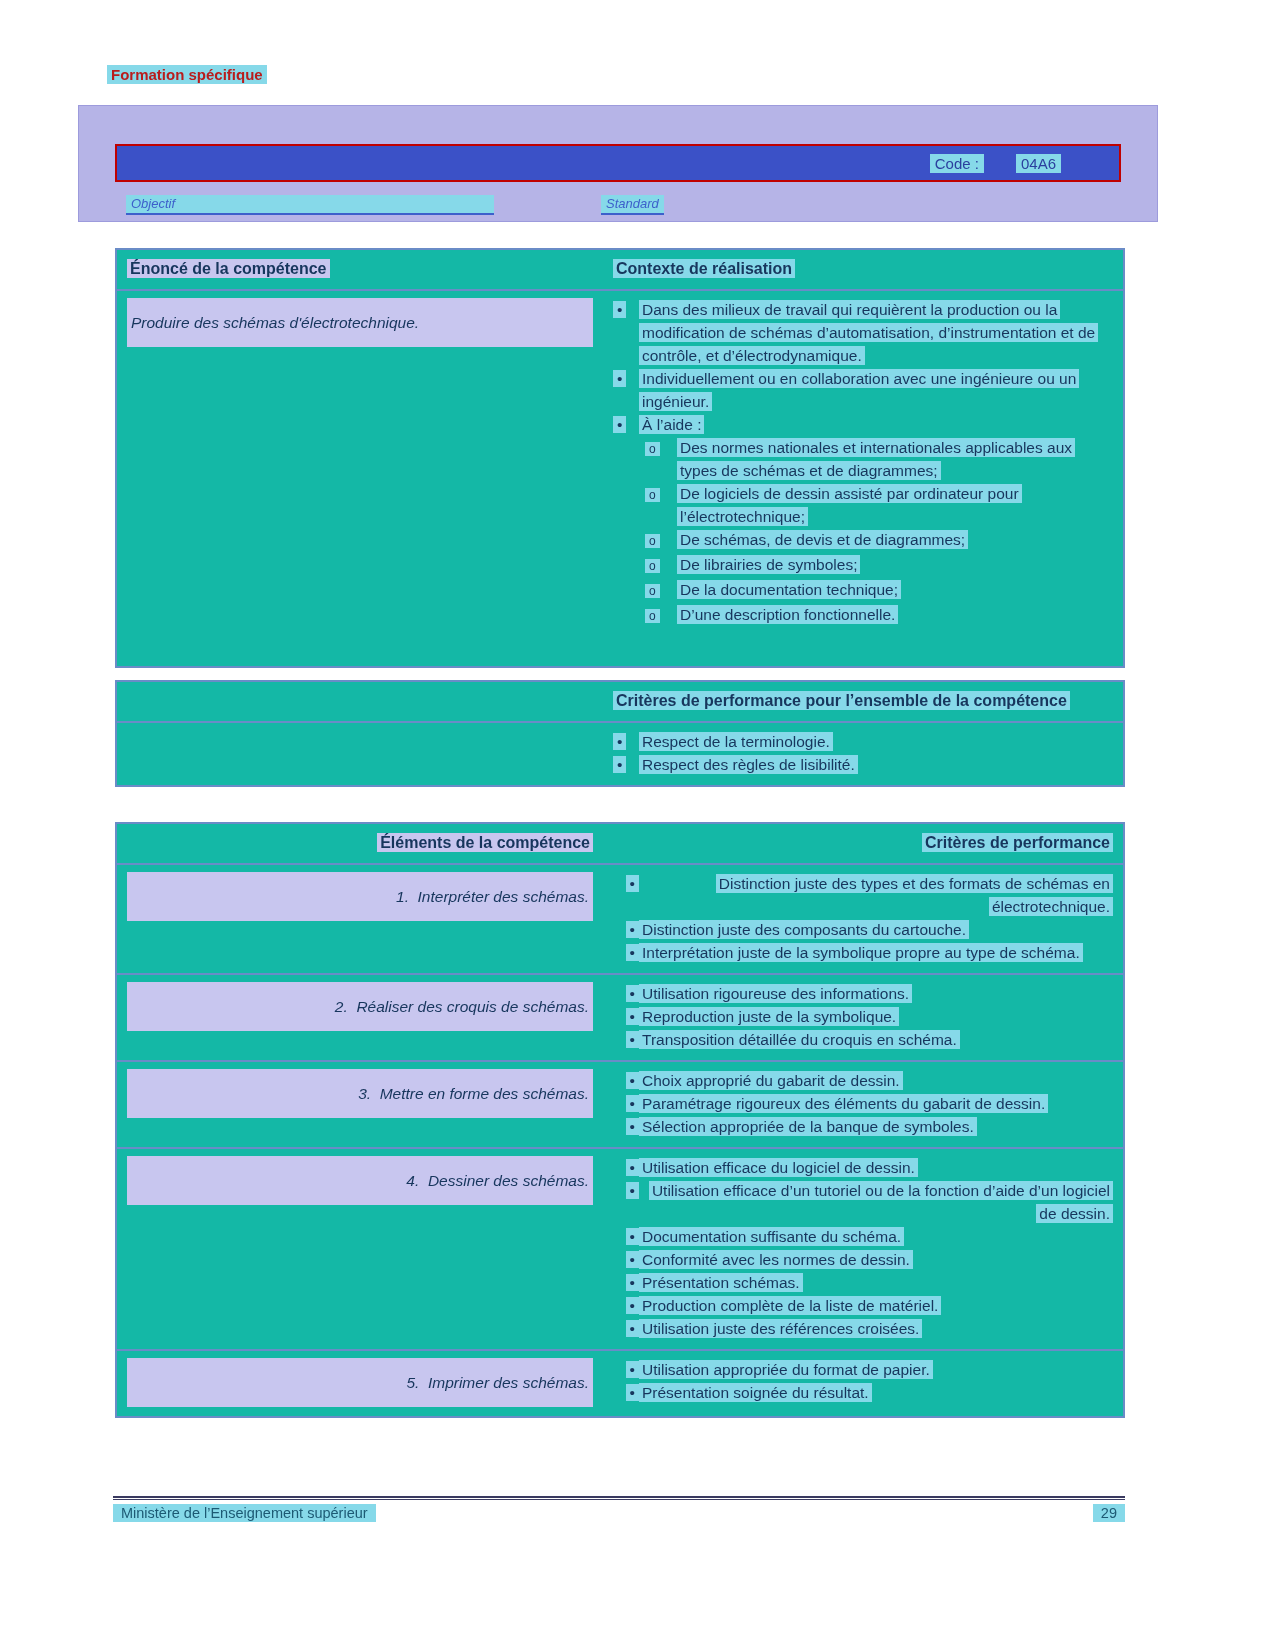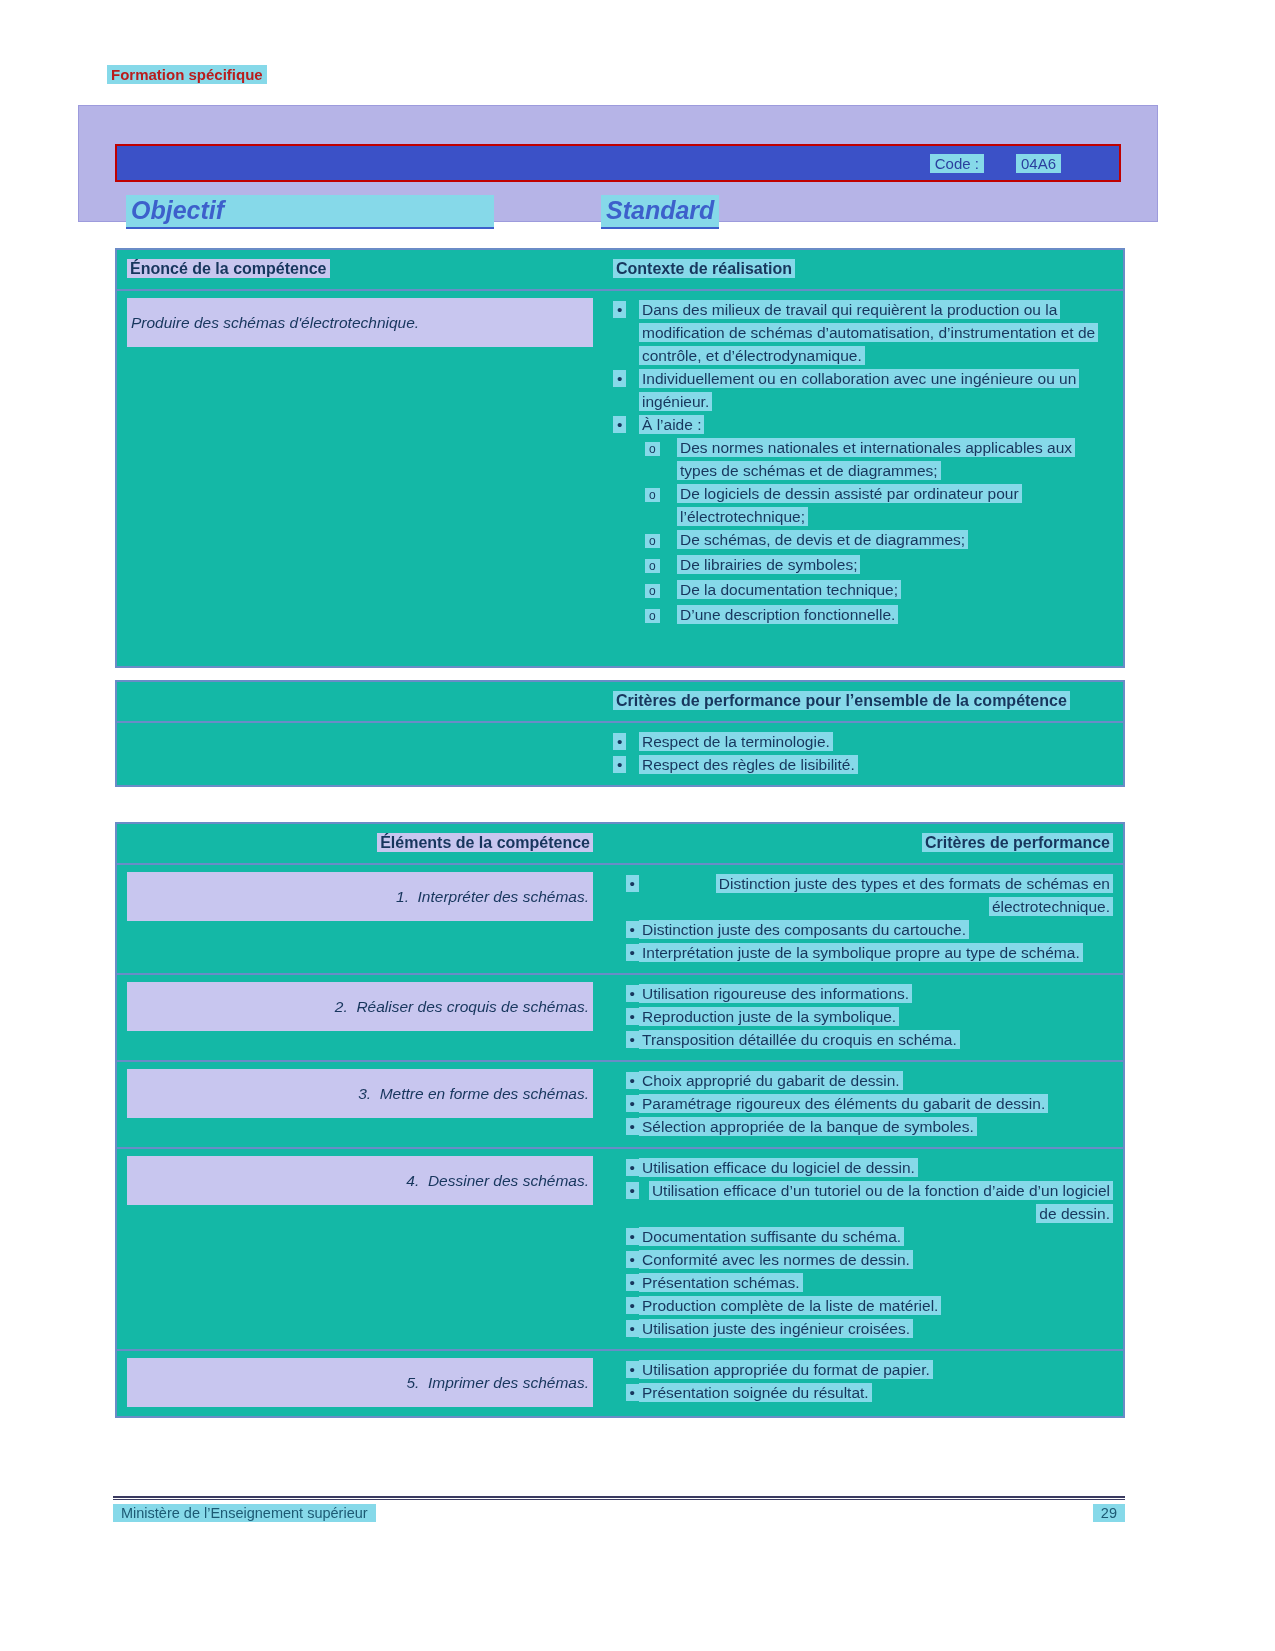--- a/index.html
+++ b/index.html
@@ -9,21 +9,21 @@
   .hl-c { background:#86d9e9; padding:1px 3px; -webkit-box-decoration-break:clone; box-decoration-break:clone; }
   .hl-p { background:#c8c6ef; padding:1px 3px; }
 
   .section-label { position:absolute; left:107px; top:66px; font-size:15px; color:#b91c1c;font-weight:bold; }
   .section-label span { background:#86d9e9; padding:1px 4px; }
 
   .band { position:absolute; left:78px; top:105px; width:1080px; height:117px; background:#b6b4e7; border:1px solid #9d9bdc; }
   .code-bar { position:absolute; left:36px; top:38px; width:1006px; height:38px; background:#3b51c7; border:2px solid #c00000; display:flex; align-items:center; justify-content:flex-end; gap:32px; padding-right:58px; }
   .code-bar span { background:#86d9e9; color:#2b3f9e; font-size:15px; padding:1px 5px; }
 
-  .band-title { position:absolute; top:89px; font-size:25px; font-weight:bold; font-style:italic; color:#3d60cb; }
+  .band-title { position:absolute; top:89px; font-size:13px; font-weight:normal; font-style:italic; color:#3d60cb; }
   .band-title span { display:inline-block; background:#86d9e9; border-bottom:2px solid #3d60cb; padding:1px 5px 2px; }
   .objectif span { width:368px; }
   .objectif { left:47px; }
   .standard { left:522px; }
 
   .tbl { position:absolute; left:115px; width:1010px; border:2px solid #6a8cc7; background:#14b8a6; }
   .row { display:grid; grid-template-columns:486px 1fr; }
   .row + .row { border-top:2px solid #6a8cc7; }
   .cell { padding:7px 10px 9px; font-size:15.5px; line-height:23px; }
   .th { font-weight:bold; font-size:16px; }
@@ -237,21 +237,21 @@
       <div class="b">
         <span class="m"><i>•</i></span>
         <span class="t"><span class="hl-c">Présentation schémas.</span></span>
       </div>
       <div class="b">
         <span class="m"><i>•</i></span>
         <span class="t"><span class="hl-c">Production complète de la liste de matériel.</span></span>
       </div>
       <div class="b">
         <span class="m"><i>•</i></span>
-        <span class="t"><span class="hl-c">Utilisation juste des ingénieur croisées.</span></span>
+        <span class="t"><span class="hl-c">Utilisation juste des références croisées.</span></span>
       </div>
     </div>
   </div>
 
   <div class="row">
     <div class="cell">
       <span class="label-bar">5.&nbsp;&nbsp;Imprimer des schémas.</span>
     </div>
     <div class="cell">
       <div class="b">

